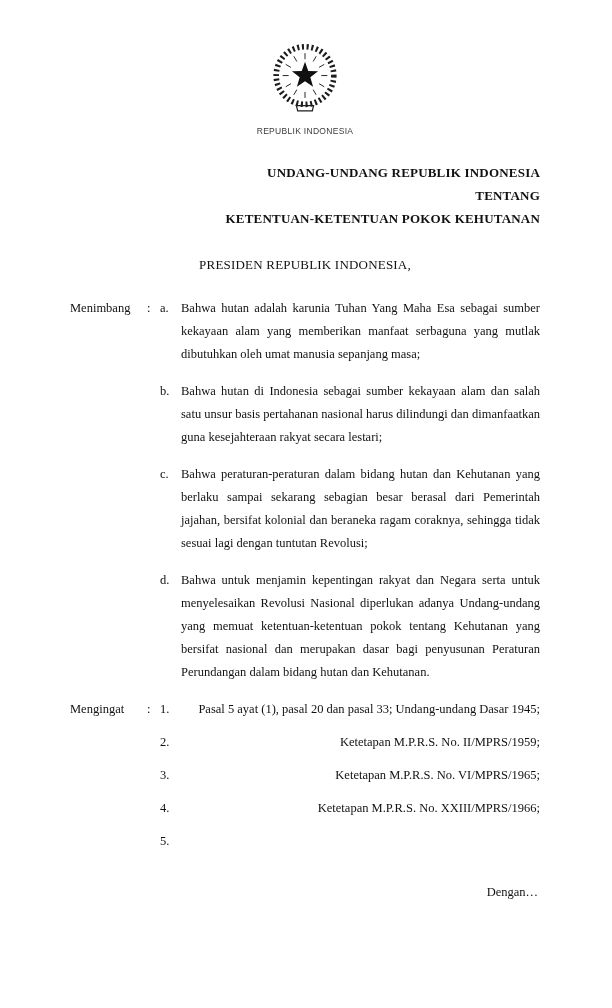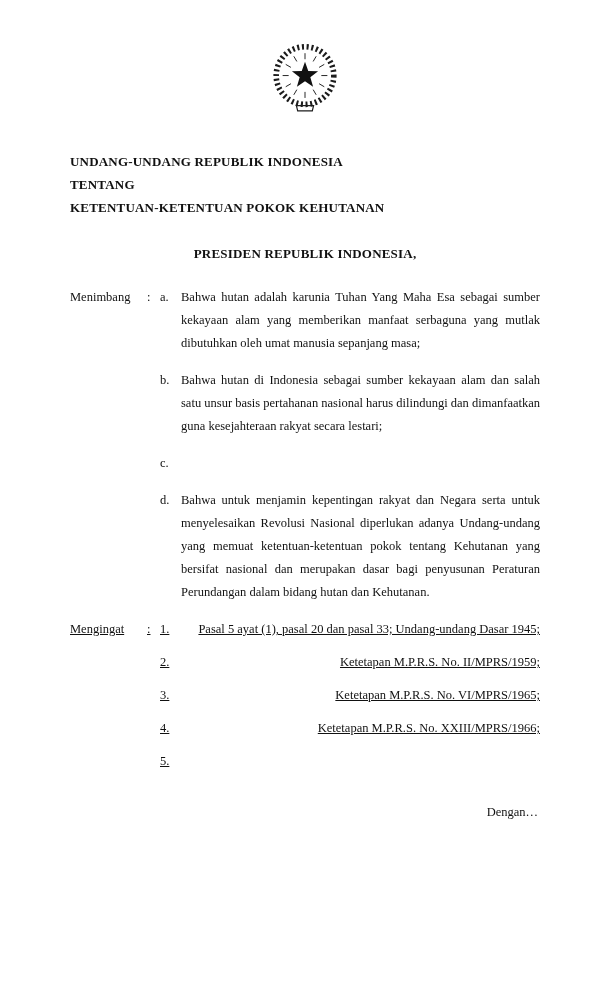--- a/index.html
+++ b/index.html
@@ -11,33 +11,33 @@
     box-sizing:border-box;width:612px;height:1008px;
     padding:36px 72px 0 70px;position:relative;overflow:hidden;
   }
   .emblem-block{text-align:center;}
   .emblem-svg{width:86px;height:86px;display:inline-block;}
   .emblem-caption{
     font-family:"Liberation Sans","DejaVu Sans",sans-serif;
     font-size:8.5px;line-height:11px;color:#3a3a3a;letter-spacing:.3px;
   }
   .title-block{
-    text-align:left;font-weight:bold;font-size:13px;line-height:23px;
+    text-align:right;font-weight:bold;font-size:13px;line-height:23px;
     margin-top:24px;letter-spacing:.2px;
   }
   .salutation{
-    text-align:center;font-weight:bold;font-size:13px;margin-top:27px;
+    text-align:center;font-weight:normal;font-size:13px;margin-top:27px;
     letter-spacing:.2px;
   }
   .section{margin-top:24px;}
   .clause-row{
     display:grid;grid-template-columns:77px 13px 21px 1fr;
     font-size:12.5px;line-height:23px;margin-bottom:14px;
   }
-  .mengingat .clause-row{margin-bottom:10px;text-decoration:underline;}
+  .mengingat .clause-row{margin-bottom:10px;}
   .c-label{white-space:nowrap;}
   .c-colon{text-align:left;}
   .c-text{text-align:justify;}
   .mengingat .c-text{text-align:right;}
   .continuation{
     text-align:right;font-size:12.5px;margin-top:32px;padding-right:2px;
   }
 </style>
 </head>
 <body>
@@ -57,20 +57,21 @@
         <line x1="31" y1="46" x2="24" y2="46"></line>
         <line x1="33.6" y1="36.5" x2="27.6" y2="33"></line>
         <line x1="40.5" y1="29.6" x2="37" y2="23.6"></line>
         <line x1="50" y1="27" x2="50" y2="20"></line>
         <line x1="59.5" y1="29.6" x2="63" y2="23.6"></line>
         <line x1="66.4" y1="36.5" x2="72.4" y2="33"></line>
       </g>
       <polygon fill="#111" points="50,30 53.8,40.7 65.2,41.1 56.2,48.0 59.4,58.9 50,52.5 40.6,58.9 43.8,48.0 34.8,41.1 46.2,40.7"></polygon>
       <path d="M40,81 L60,81 L58.5,87 L41.5,87 Z" fill="none" stroke="#1c1c1c" stroke-width="1.4"></path>
     </svg>
+    <div class="emblem-caption">REPUBLIK INDONESIA</div>
   </div>
 
   <div class="title-block">
     <div>UNDANG-UNDANG REPUBLIK INDONESIA</div>
     <div>TENTANG</div>
     <div>KETENTUAN-KETENTUAN POKOK KEHUTANAN</div>
   </div>
 
   <div class="salutation">PRESIDEN REPUBLIK INDONESIA,</div>
 
@@ -84,20 +85,21 @@
     <div class="clause-row">
       <div class="c-label"></div>
       <div class="c-colon"></div>
       <div class="c-marker">b.</div>
       <div class="c-text">Bahwa hutan di Indonesia sebagai sumber kekayaan alam dan salah satu unsur basis pertahanan nasional harus dilindungi dan dimanfaatkan guna kesejahteraan rakyat secara lestari;</div>
     </div>
     <div class="clause-row">
       <div class="c-label"></div>
       <div class="c-colon"></div>
       <div class="c-marker">c.</div>
+      <div class="c-text">Bahwa peraturan-peraturan dalam bidang hutan dan Kehutanan yang berlaku sampai sekarang sebagian besar berasal dari Pemerintah jajahan, bersifat kolonial dan beraneka ragam coraknya, sehingga tidak sesuai lagi dengan tuntutan Revolusi;</div>
     </div>
     <div class="clause-row">
       <div class="c-label"></div>
       <div class="c-colon"></div>
       <div class="c-marker">d.</div>
       <div class="c-text">Bahwa untuk menjamin kepentingan rakyat dan Negara serta untuk menyelesaikan Revolusi Nasional diperlukan adanya Undang-undang yang memuat ketentuan-ketentuan pokok tentang Kehutanan yang bersifat nasional dan merupakan dasar bagi penyusunan Peraturan Perundangan dalam bidang hutan dan Kehutanan.</div>
     </div>
   </div>
 
   <div class="section mengingat" style="margin-top:6px;">

